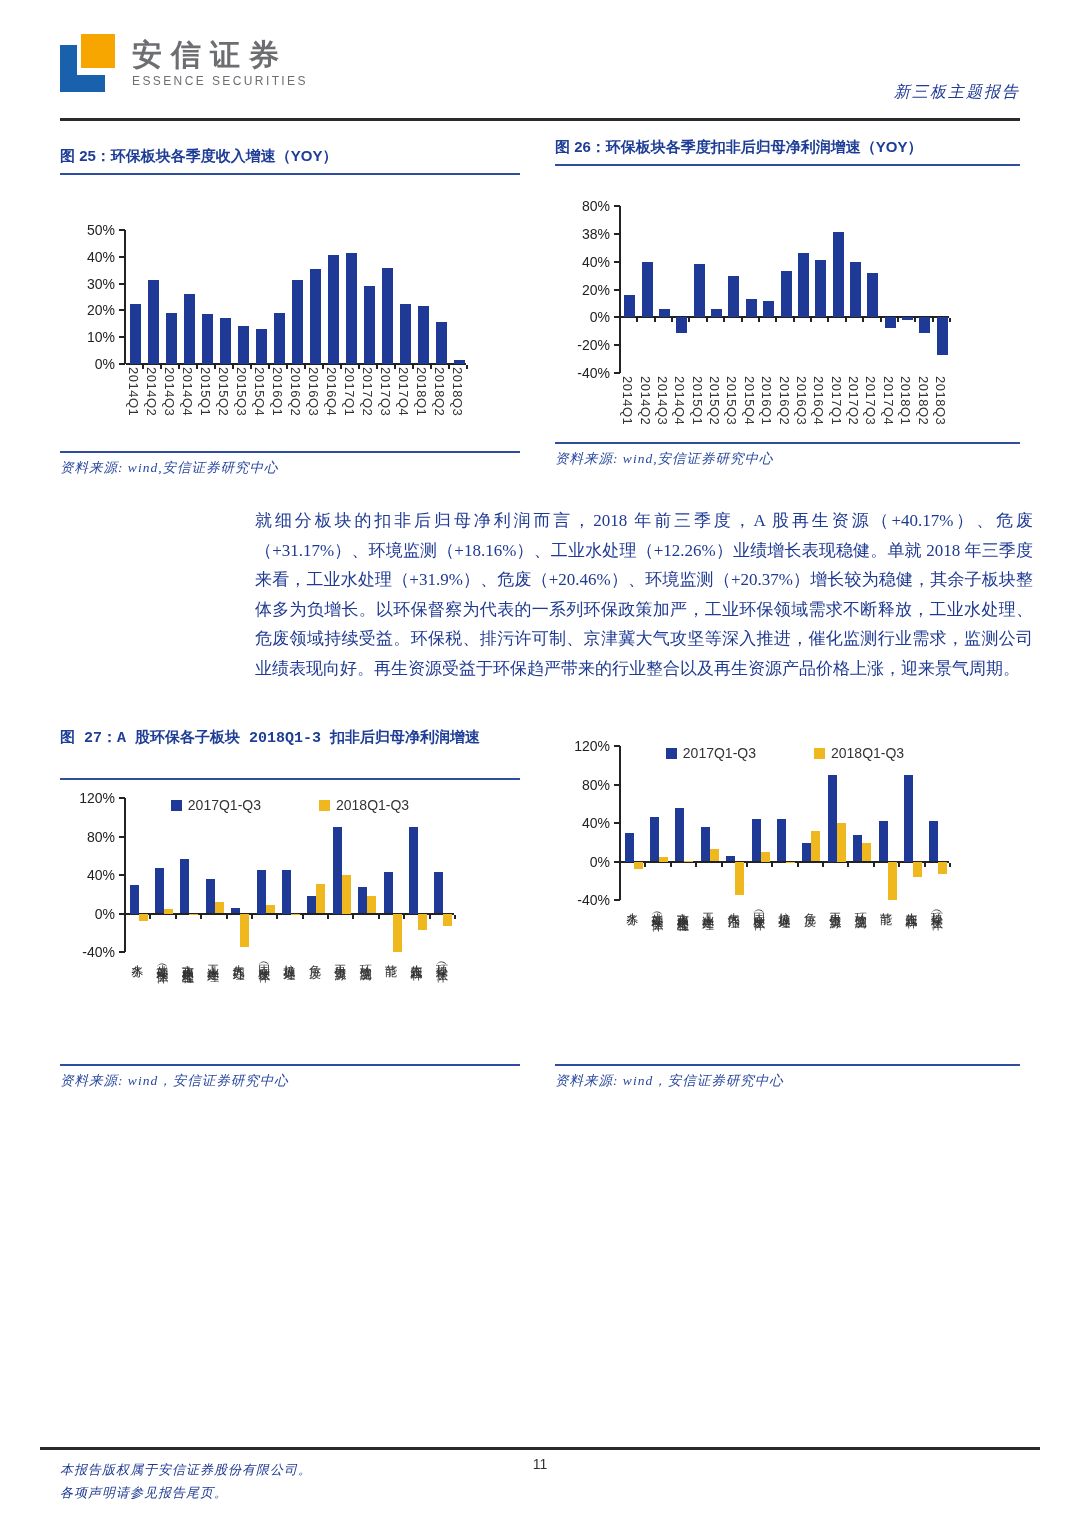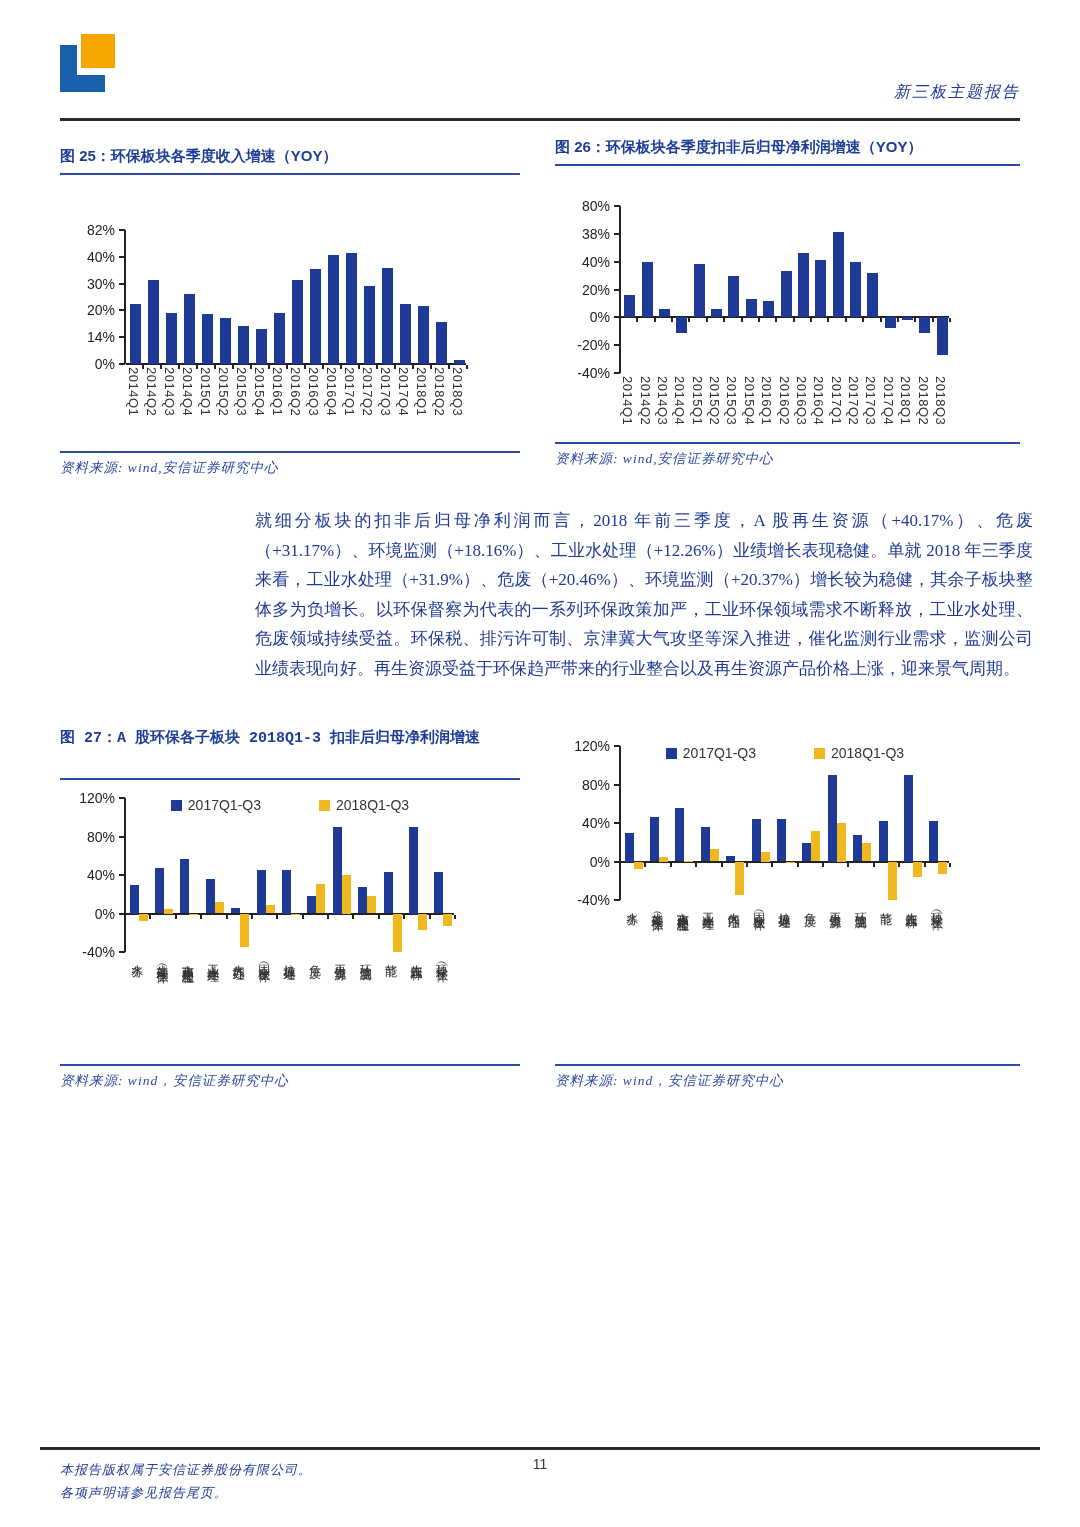--- a/index.html
+++ b/index.html
@@ -71,36 +71,40 @@
 
 <div class="page">
 
   <div class="header">
     <div class="logo">
       <div class="logo-mark">
         <div class="lm-orange"></div>
         <div class="lm-blue-col"></div>
         <div class="lm-blue-row"></div>
       </div>
+      <div class="logo-text">
+        <div class="logo-cn">安信证券</div>
+        <div class="logo-en">ESSENCE SECURITIES</div>
+      </div>
     </div>
     <div class="report-type">新三板主题报告</div>
   </div>
   <div class="header-rule"></div>
 
   <div class="panel panel-row1-left">
     <div class="panel-title t-one">图 25：环保板块各季度收入增速（YOY）</div>
     <div class="chart-canvas" style="margin-top: 55px;">
         <div class="chart-row">
           <div class="ygutter" style="width: 64px; height: 134px;">
             <div class="ytick-label" style="top: 126px;">0%</div>
-            <div class="ytick-label" style="top: 99.2px;">14%</div>
+            <div class="ytick-label" style="top: 99.2px;">10%</div>
             <div class="ytick-label" style="top: 72.4px;">20%</div>
             <div class="ytick-label" style="top: 45.6px;">30%</div>
             <div class="ytick-label" style="top: 18.8px;">40%</div>
-            <div class="ytick-label" style="top: -8px;">82%</div>
+            <div class="ytick-label" style="top: -8px;">50%</div>
           </div>
           <div class="plot" style="width: 342px; height: 134px;">
             <div class="ytick-mark" style="top: 133px;"></div>
             <div class="ytick-mark" style="top: 106.2px;"></div>
             <div class="ytick-mark" style="top: 79.4px;"></div>
             <div class="ytick-mark" style="top: 52.6px;"></div>
             <div class="ytick-mark" style="top: 25.8px;"></div>
             <div class="ytick-mark" style="top: -1px;"></div>
             <div class="baseline" style="top: 133px;"></div>
             <div class="btick" style="left: 16px; top: 135px;"></div>

